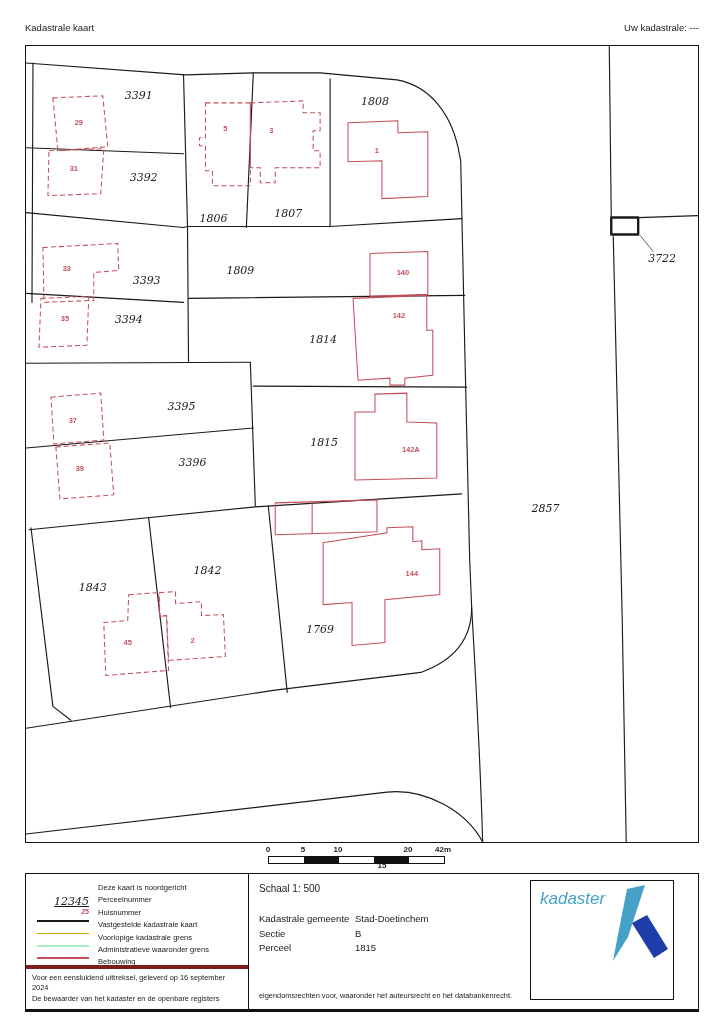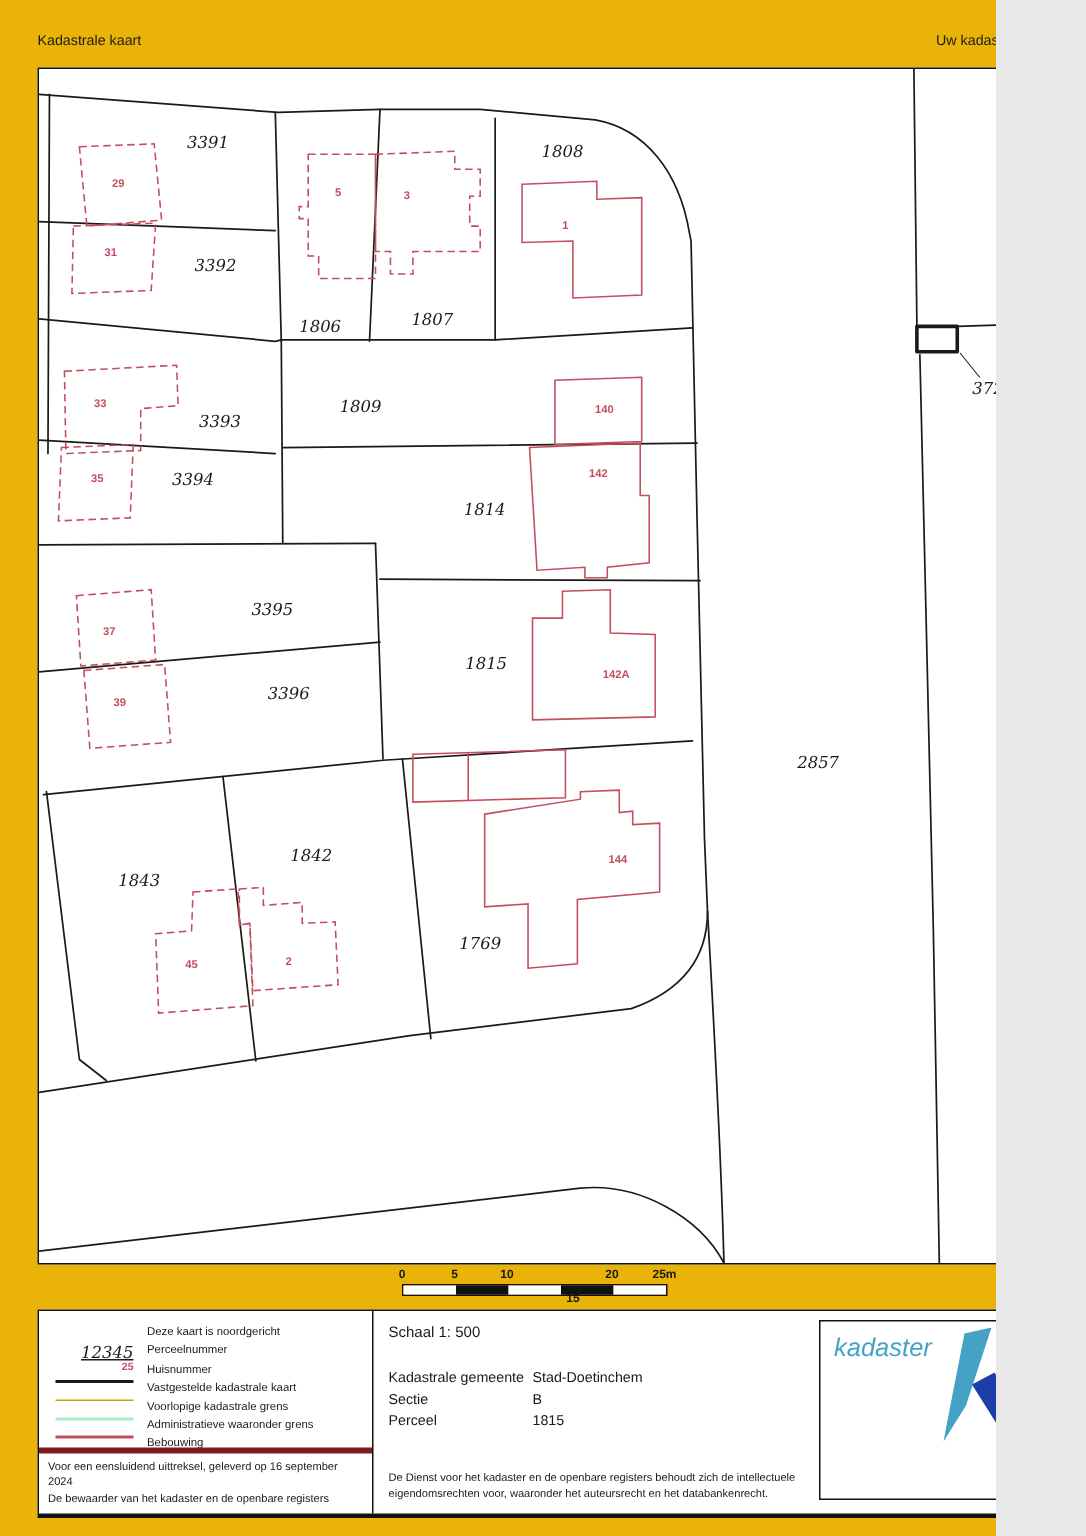--- a/index.html
+++ b/index.html
@@ -1,16 +1,16 @@
 <!DOCTYPE html>
 <html style="--red: #c44f5c; --bnd: #1a1a1a; --logo-light: #46a1c6;"><head>
 <meta charset="utf-8">
 <style>
   html,body{margin:0;padding:0;background:#e8e8e8;}
-  .page{position:relative;width:664px;height:1024px;background:#eab308;
+  .page{position:relative;width:724px;height:1024px;background:#ffffff;
         font-family:"Liberation Sans",sans-serif;color:#1a1a1a;overflow:hidden;}
   .hdr{position:absolute;top:22px;left:25px;width:674px;display:flex;
        justify-content:space-between;font-size:9.5px;}
   .map{position:absolute;left:25px;top:45px;width:674px;height:798px;
        border:1.8px solid #111;box-sizing:border-box;background:#fff;}
   .map svg{display:block;width:100%;height:100%;}
   .bnd{stroke:var(--bnd,#1a1a1a);stroke-width:1.15;fill:none;stroke-linejoin:round;stroke-linecap:round;}
   .bnd .thick{stroke-width:2.4;}
   .bnd .thin{stroke-width:0.7;}
   .bld{stroke:var(--red,#cc4f5c);stroke-width:1.05;fill:none;stroke-linejoin:miter;}
@@ -35,21 +35,21 @@
   .lsym .psample{font:italic 11px "DejaVu Serif",serif;text-decoration:underline;}
   .lsym .hsample{font:600 7px "Liberation Sans",sans-serif;color:var(--red,#cc4f5c);}
   .certify{position:absolute;bottom:0;left:0;right:0;border-top:4px solid #7f1d1d;
            padding:4px 6px 5px 6px;font-size:7.4px;line-height:1.4;}
   .col-info{position:absolute;left:222px;top:0;bottom:0;right:0;}
   .schaal{position:absolute;left:11px;top:9px;font-size:10px;}
   .itable{position:absolute;left:11px;top:38px;font-size:9.5px;line-height:1.55;}
   .irow{display:flex;}
   .irow .ilabel{width:96px;}
   .disclaimer{position:absolute;left:11px;bottom:8px;font-size:7.4px;line-height:1.4;width:310px;}
-  .logo-box{position:absolute;right:8px;top:6px;width:144px;height:120px;
+  .logo-box{position:absolute;right:24px;top:6px;width:144px;height:120px;
             border:1.6px solid #111;box-sizing:border-box;background:#fff;}
   .logo-text{position:absolute;left:9px;top:8px;font:italic 17px "Liberation Sans",sans-serif;
              color:var(--logo-light,#46a1c6);}
   .kmark{position:absolute;right:4px;top:4px;width:92px;height:108px;}
 </style>
 </head>
 <body>
 
 <div class="page">
 
@@ -147,21 +147,21 @@
     </svg>
   </div>
 
   <div class="scalebar">
     <div class="sb-ticks" id="sb-ticks">
         <span style="left: 0px;">0</span>
         <span style="left: 35px;">5</span>
         <span style="left: 70px;">10</span>
         <span style="left: 114px; margin-top: 16px;">15</span>
         <span style="left: 140px;">20</span>
-        <span style="left: 175px;">25m</span>
+        <span style="left: 175px;">42m</span>
       </div>
     <div class="sb-segs" id="sb-segs">
         <div style="background: rgb(255, 255, 255);"></div>
         <div style="background: rgb(17, 17, 17);"></div>
         <div style="background: rgb(255, 255, 255);"></div>
         <div style="background: rgb(17, 17, 17);"></div>
         <div style="background: rgb(255, 255, 255);"></div>
       </div>
   </div>
 
@@ -226,21 +226,20 @@
         <div class="irow">
           <span class="ilabel">Sectie</span>
           <span>B</span>
         </div>
         <div class="irow">
           <span class="ilabel">Perceel</span>
           <span>1815</span>
         </div>
       </div>
       <div class="disclaimer">
-        <div>De Dienst voor het kadaster en de openbare registers behoudt zich de intellectuele</div>
         <div>eigendomsrechten voor, waaronder het auteursrecht en het databankenrecht.</div>
       </div>
     </div>
 
     <div class="logo-box">
       <span class="logo-text">kadaster</span>
       <svg class="kmark" viewBox="0 0 92 108">
         <polygon id="k-light" points="50,4 68,0 51,52 36,76 40,55" fill="#46a1c6"></polygon>
         <polygon id="k-dark" points="55,38 70,30 91,64 77,73" fill="#1e3da8"></polygon>
       </svg>

